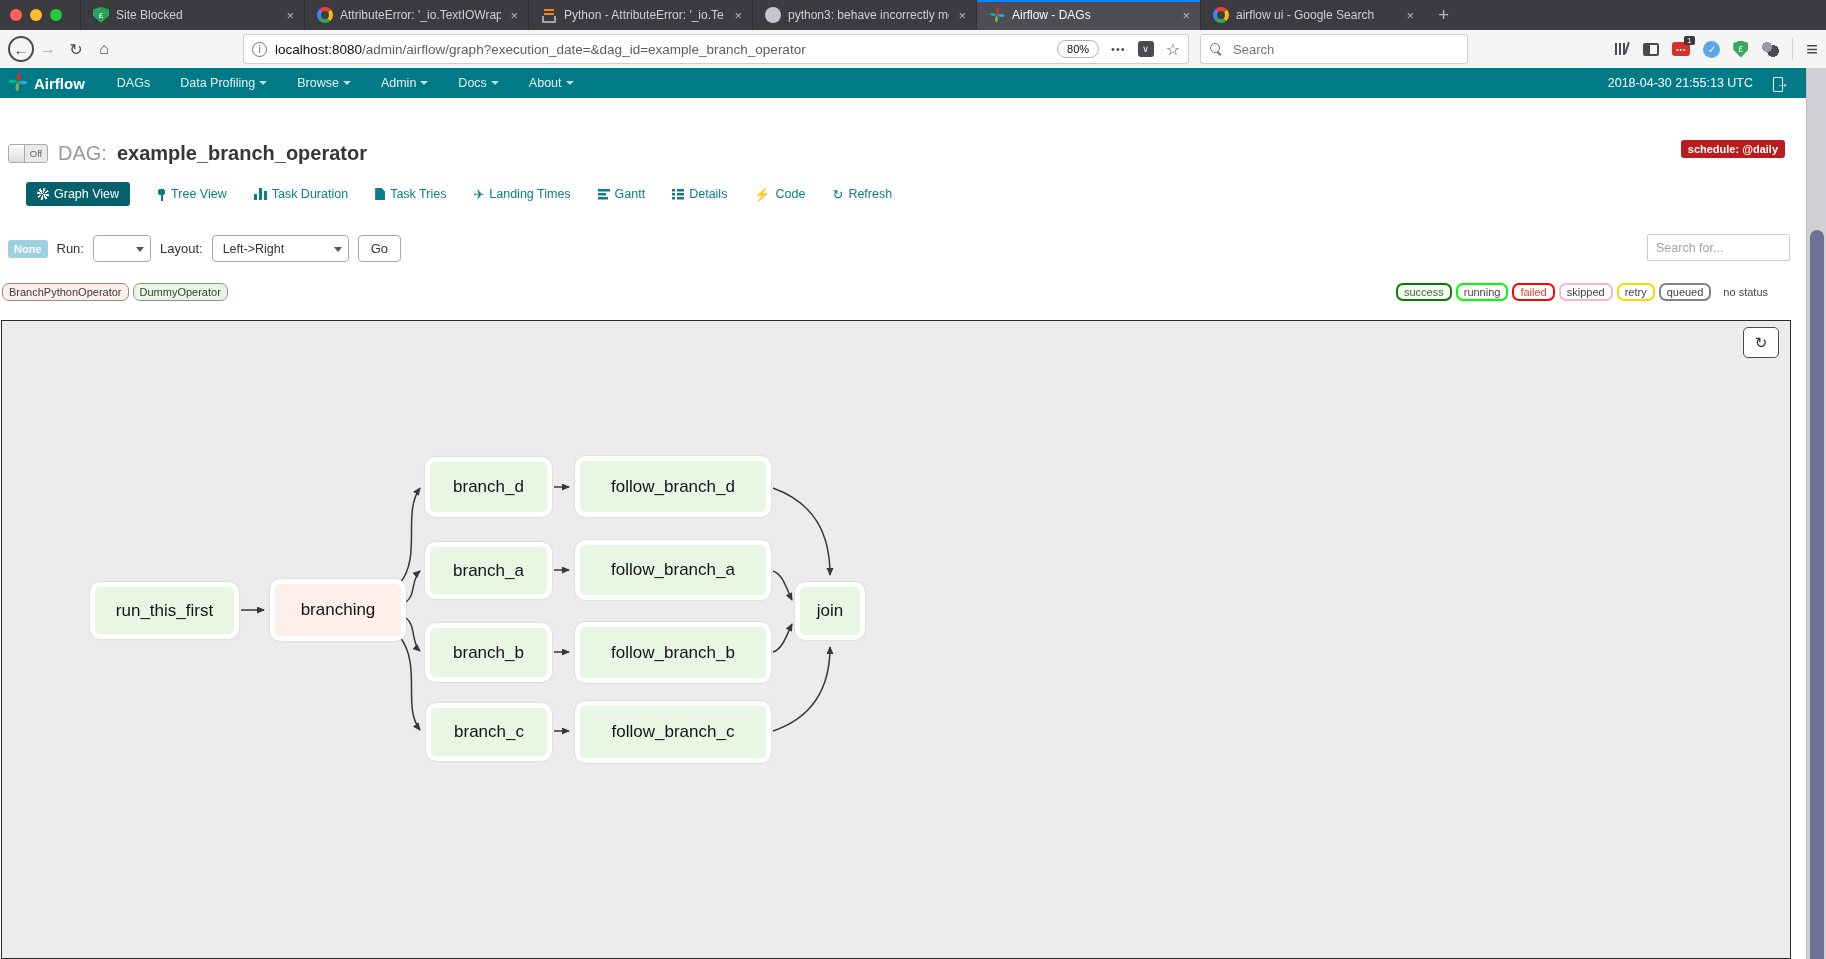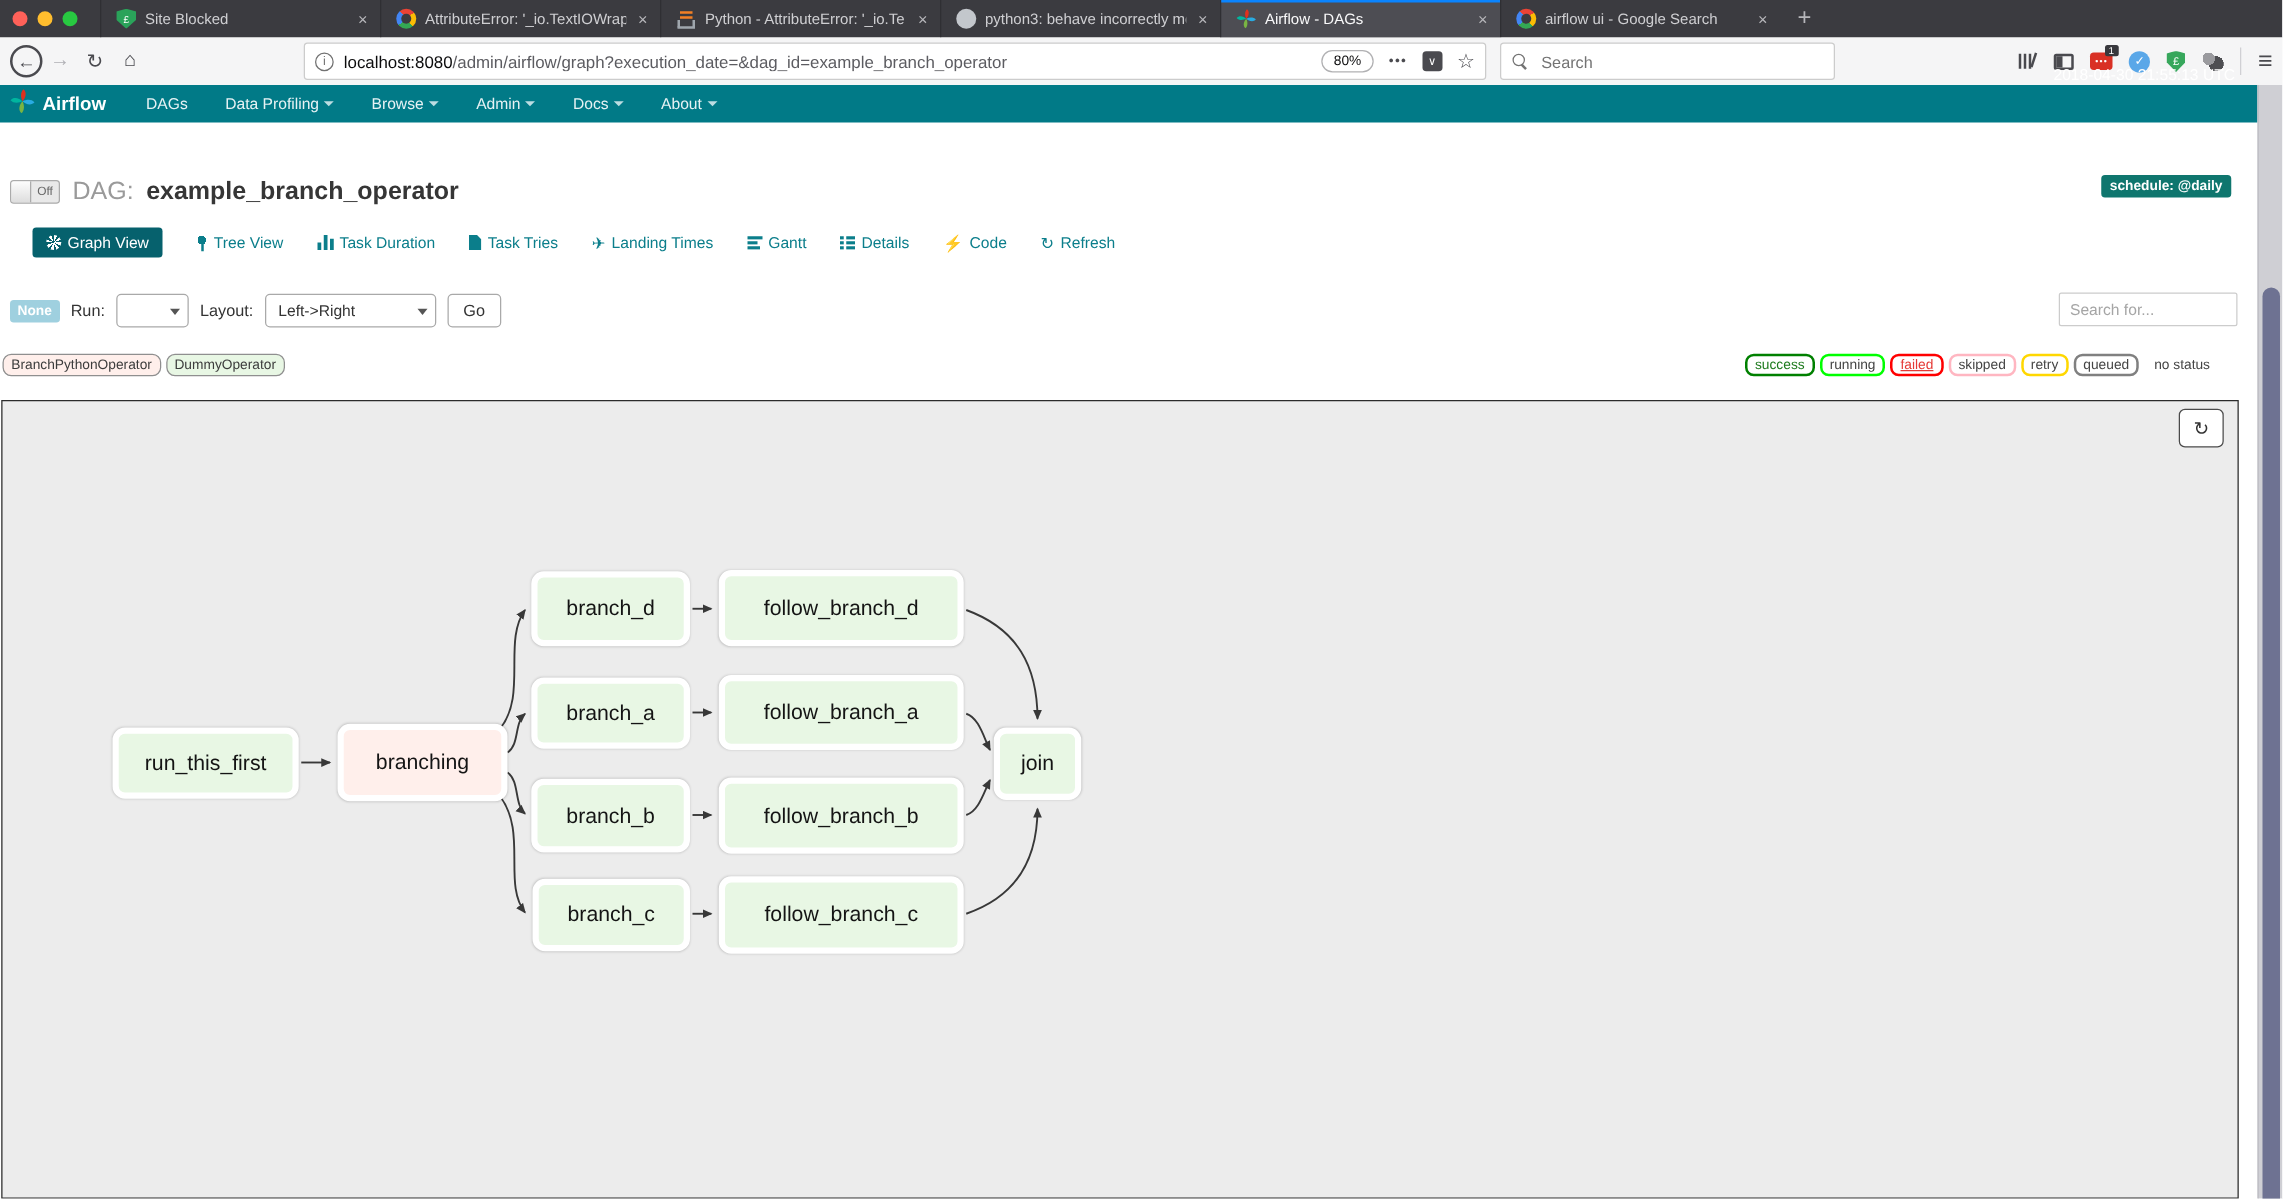--- a/index.html
+++ b/index.html
@@ -65,34 +65,34 @@
     radial-gradient(circle at 12px 10px,#4e4e52 0 6px,transparent 6px);}
   .tb-sep{width:1px;height:22px;background:#d0d0d4;}
   .hamburger{color:#4a4a4f;font-size:20px;line-height:1;}
 
   
   .af-navbar{position:absolute;left:0;top:68px;width:1806px;height:30px;background:#017a87;display:flex;align-items:center;color:#eef7f8;}
   .af-brand{display:flex;align-items:center;gap:6px;margin-left:8px;font-size:15px;font-weight:bold;color:#fff;}
   .af-items{display:flex;align-items:center;gap:30px;margin-left:32px;font-size:12.5px;}
   .af-item{display:flex;align-items:center;gap:4px;color:#e6f2f4;}
   .caret{width:0;height:0;border-left:4px solid transparent;border-right:4px solid transparent;border-top:4px solid #bcdde2;}
-  .af-right{position:absolute;right:18px;display:flex;align-items:center;gap:34px;font-size:12.5px;color:#fff;flex-direction:column;}
+  .af-right{position:absolute;right:18px;display:flex;align-items:center;gap:20px;font-size:12.5px;color:#fff;}
   .ico-logout{position:relative;width:15px;height:13px;}
   .ico-logout::before{content:"";position:absolute;left:0;top:0;width:8px;height:13px;border:1.5px solid #fff;border-radius:1px;}
   .ico-logout::after{content:"\2192";position:absolute;left:4px;top:-1px;color:#fff;font-size:12px;}
 
   
   .page{position:absolute;left:0;top:98px;width:1806px;}
   .title-row{position:absolute;left:8px;top:44px;display:flex;align-items:center;gap:10px;}
   .toggle{width:40px;height:19px;border:1px solid #ababab;border-radius:3px;background:#e9e9e9;display:flex;align-items:center;overflow:hidden;}
   .toggle-knob{width:16px;height:100%;background:linear-gradient(#fdfdfd,#ddd);border-right:1px solid #ababab;}
   .toggle-label{flex:1;text-align:center;font-size:9.5px;color:#666;}
   .dag-prefix{font-size:20px;color:#9a9a9a;}
   .dag-title{font-size:20px;font-weight:bold;color:#363636;}
-  .schedule-badge{position:absolute;right:21px;top:42px;background:#0f766e;color:#fff;font-size:11px;font-weight:bold;padding:3px 7px;border-radius:3px;}
+  .schedule-badge{position:absolute;right:21px;top:42px;background:#b91c1c;color:#fff;font-size:11px;font-weight:bold;padding:3px 7px;border-radius:3px;}
 
   .views-row{position:absolute;left:2px;top:84px;display:flex;align-items:center;gap:27px;padding-left:24px;}
   .view-btn{display:flex;align-items:center;gap:5px;font-size:12.5px;color:#0b7e8b;}
   .view-btn.active{background:#06616d;color:#fff;padding:5px 11px;border-radius:3px;}
   .vico{display:inline-block;color:inherit;}
   .ico-fan{width:12px;height:12px;border-radius:50%;background:repeating-conic-gradient(currentColor 0 25deg,transparent 25deg 45deg);}
   .ico-tree{width:9px;height:13px;background:
     radial-gradient(circle at 4.5px 4px,currentColor 0 3.5px,transparent 3.5px),
     linear-gradient(currentColor,currentColor) 3.5px 7px/2px 6px no-repeat;}
   .ico-bars{width:13px;height:12px;background:
@@ -330,21 +330,21 @@
     <input class="searchfor" placeholder="Search for..." style="">
 
     <div class="legend-row">
       <div class="op-pills" id="op-pills">
           <span class="pill" style="background: rgb(255, 239, 235);">BranchPythonOperator</span>
           <span class="pill" style="background: rgb(232, 247, 228);">DummyOperator</span>
         </div>
       <div class="state-pills" id="state-pills">
           <span class="state-pill" style="border-color: rgb(0, 128, 0); color: rgb(29, 122, 29);">success</span>
           <span class="state-pill" style="border-color: rgb(0, 255, 0); color: rgb(68, 68, 68);">running</span>
-          <span class="state-pill" style="border-color: rgb(255, 0, 0); color: rgb(229, 57, 53); text-decoration: underline;">failed</span>
+          <span class="state-pill" style="border-color: rgb(255, 0, 0); color: rgb(229, 57, 53);">failed</span>
           <span class="state-pill" style="border-color: rgb(255, 182, 193); color: rgb(68, 68, 68);">skipped</span>
           <span class="state-pill" style="border-color: rgb(255, 215, 0); color: rgb(68, 68, 68);">retry</span>
           <span class="state-pill" style="border-color: rgb(128, 128, 128); color: rgb(68, 68, 68);">queued</span>
           <span class="state-pill" style="border-color: transparent; color: rgb(68, 68, 68); background: transparent;">no status</span>
         </div>
     </div>
 
     <div class="graph-panel">
       <svg class="edges" id="edges-svg">
         <defs>

